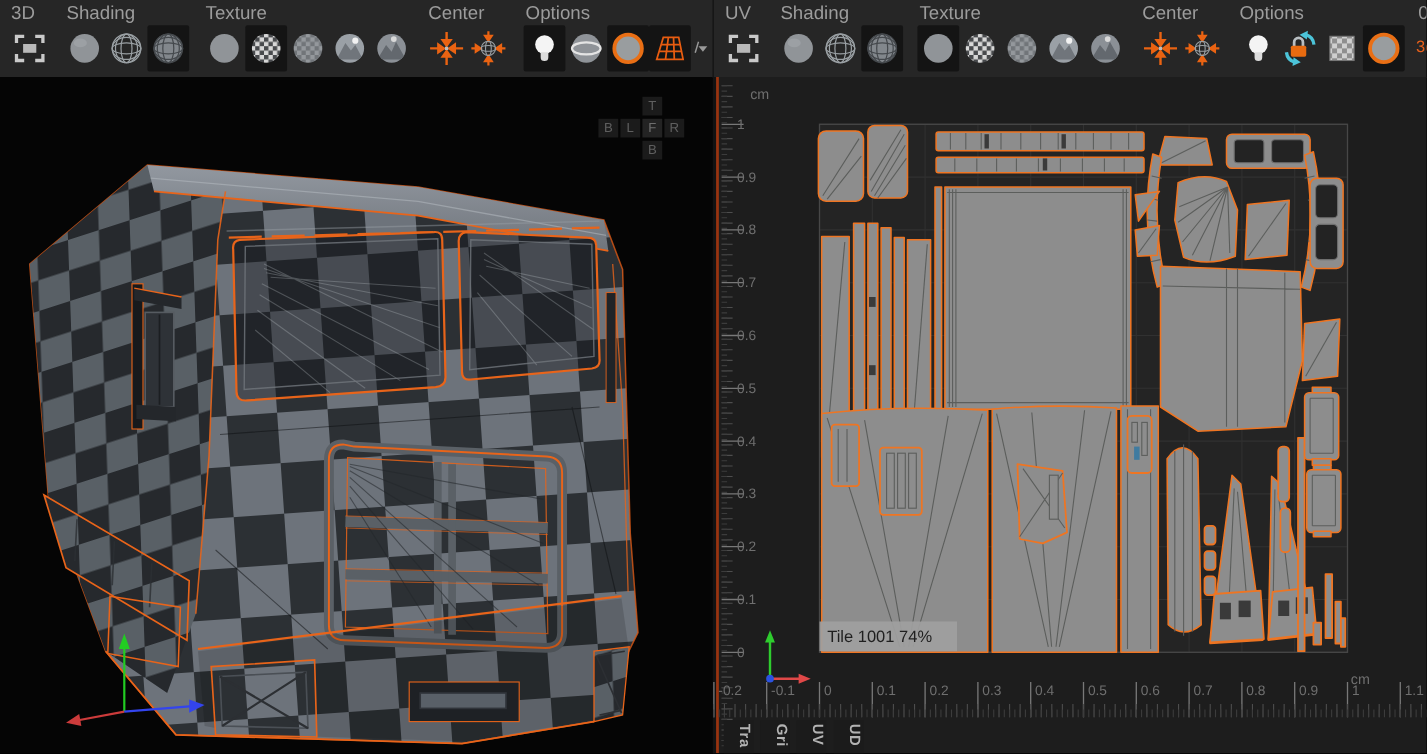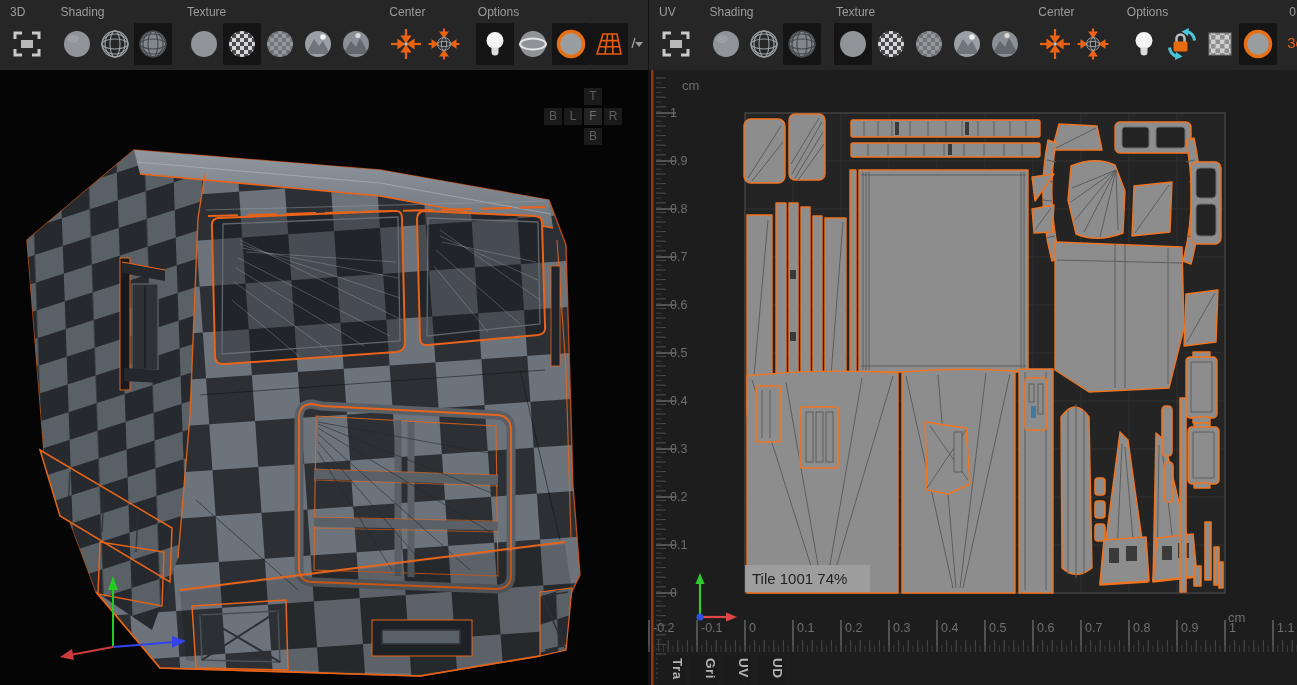--- a/index.html
+++ b/index.html
@@ -9,21 +9,21 @@
   
   .panel{position:absolute;top:0;height:685px;}
   #panel-3d{left:0;width:648px;}
   #panel-uv{left:648px;width:649px;}
 
   
   .toolbar{position:absolute;top:0;left:0;right:0;height:70px;background:#262626;
            overflow:hidden;white-space:nowrap;border-bottom:1px solid #111;}
   #panel-uv .toolbar{border-left:1px solid #151515;}
   .tgroup{display:inline-block;vertical-align:top;margin-left:8px;}
-  .tlabel{height:22px;line-height:24px;font-size:12px;color:#9c9c9c;padding-left:2px;}
+  .tlabel{height:22px;line-height:24px;font-size:17px;color:#9c9c9c;padding-left:2px;}
   .ticons{display:flex;align-items:center;height:44px;}
   .tbtn{width:38px;height:42px;display:flex;align-items:center;justify-content:center;
         border-radius:2px;cursor:pointer;flex:none;}
   .tbtn.pressed{background:#141414;}
   .tbtn svg{display:block;}
   .edge-label{display:inline-block;vertical-align:top;margin-left:6px;}
   .edge-label .tlabel{color:#9c9c9c;}
   .edge-val{color:#e8601a;font-size:15px;line-height:42px;}
 
   

